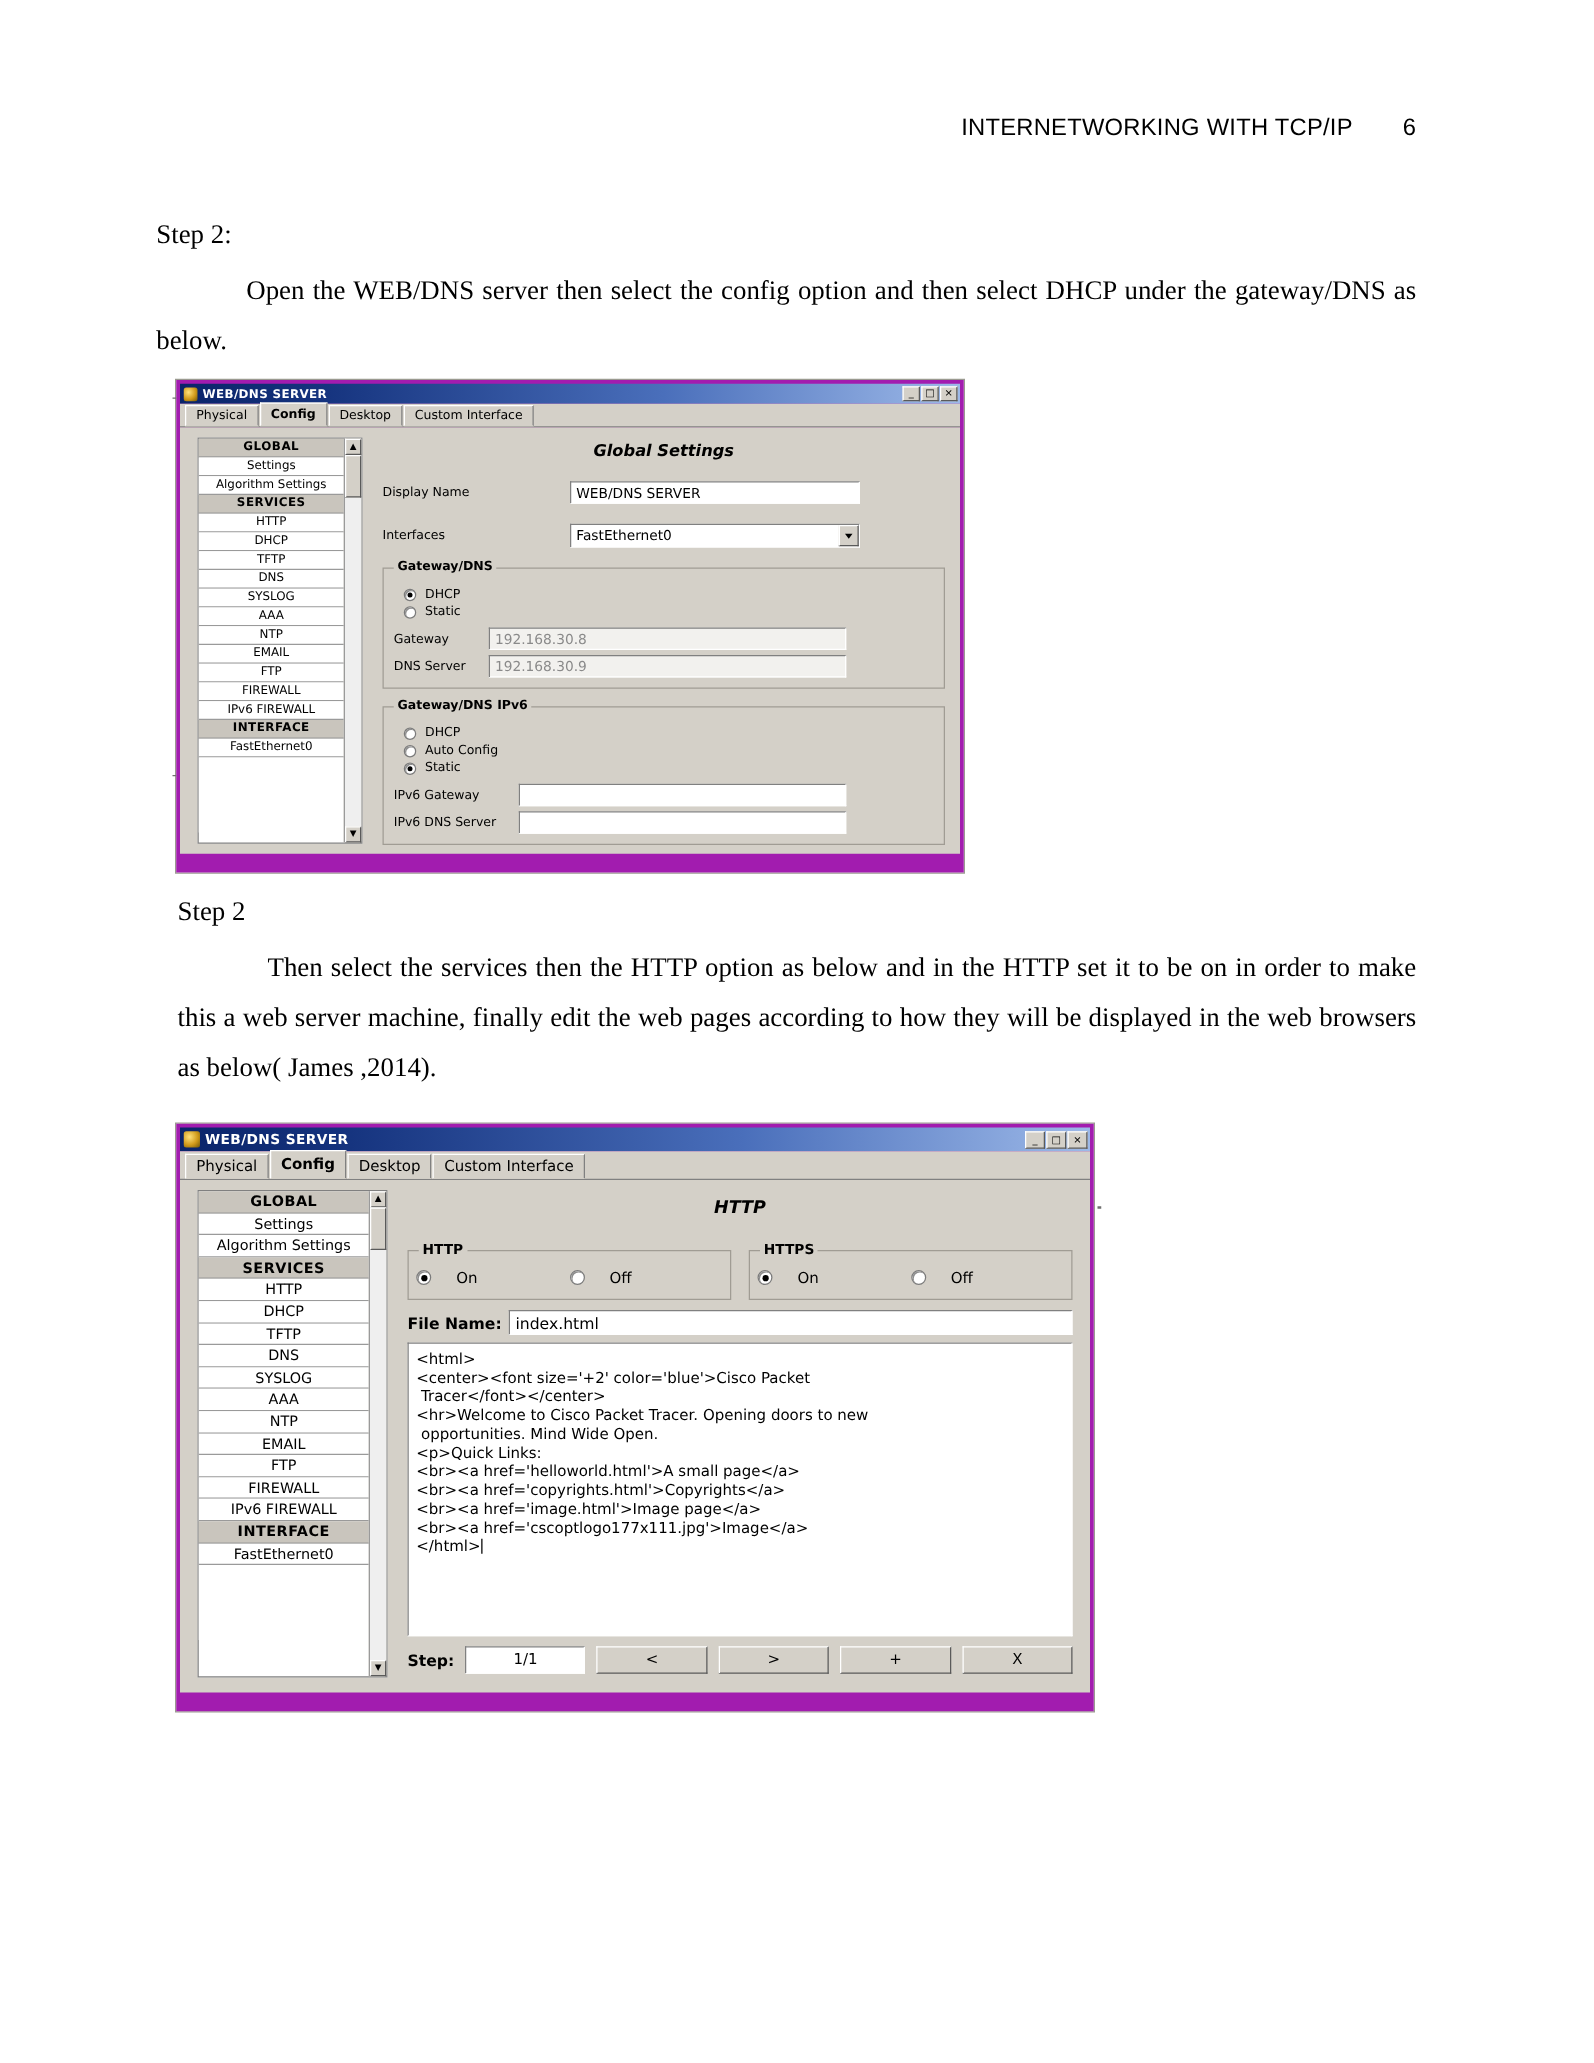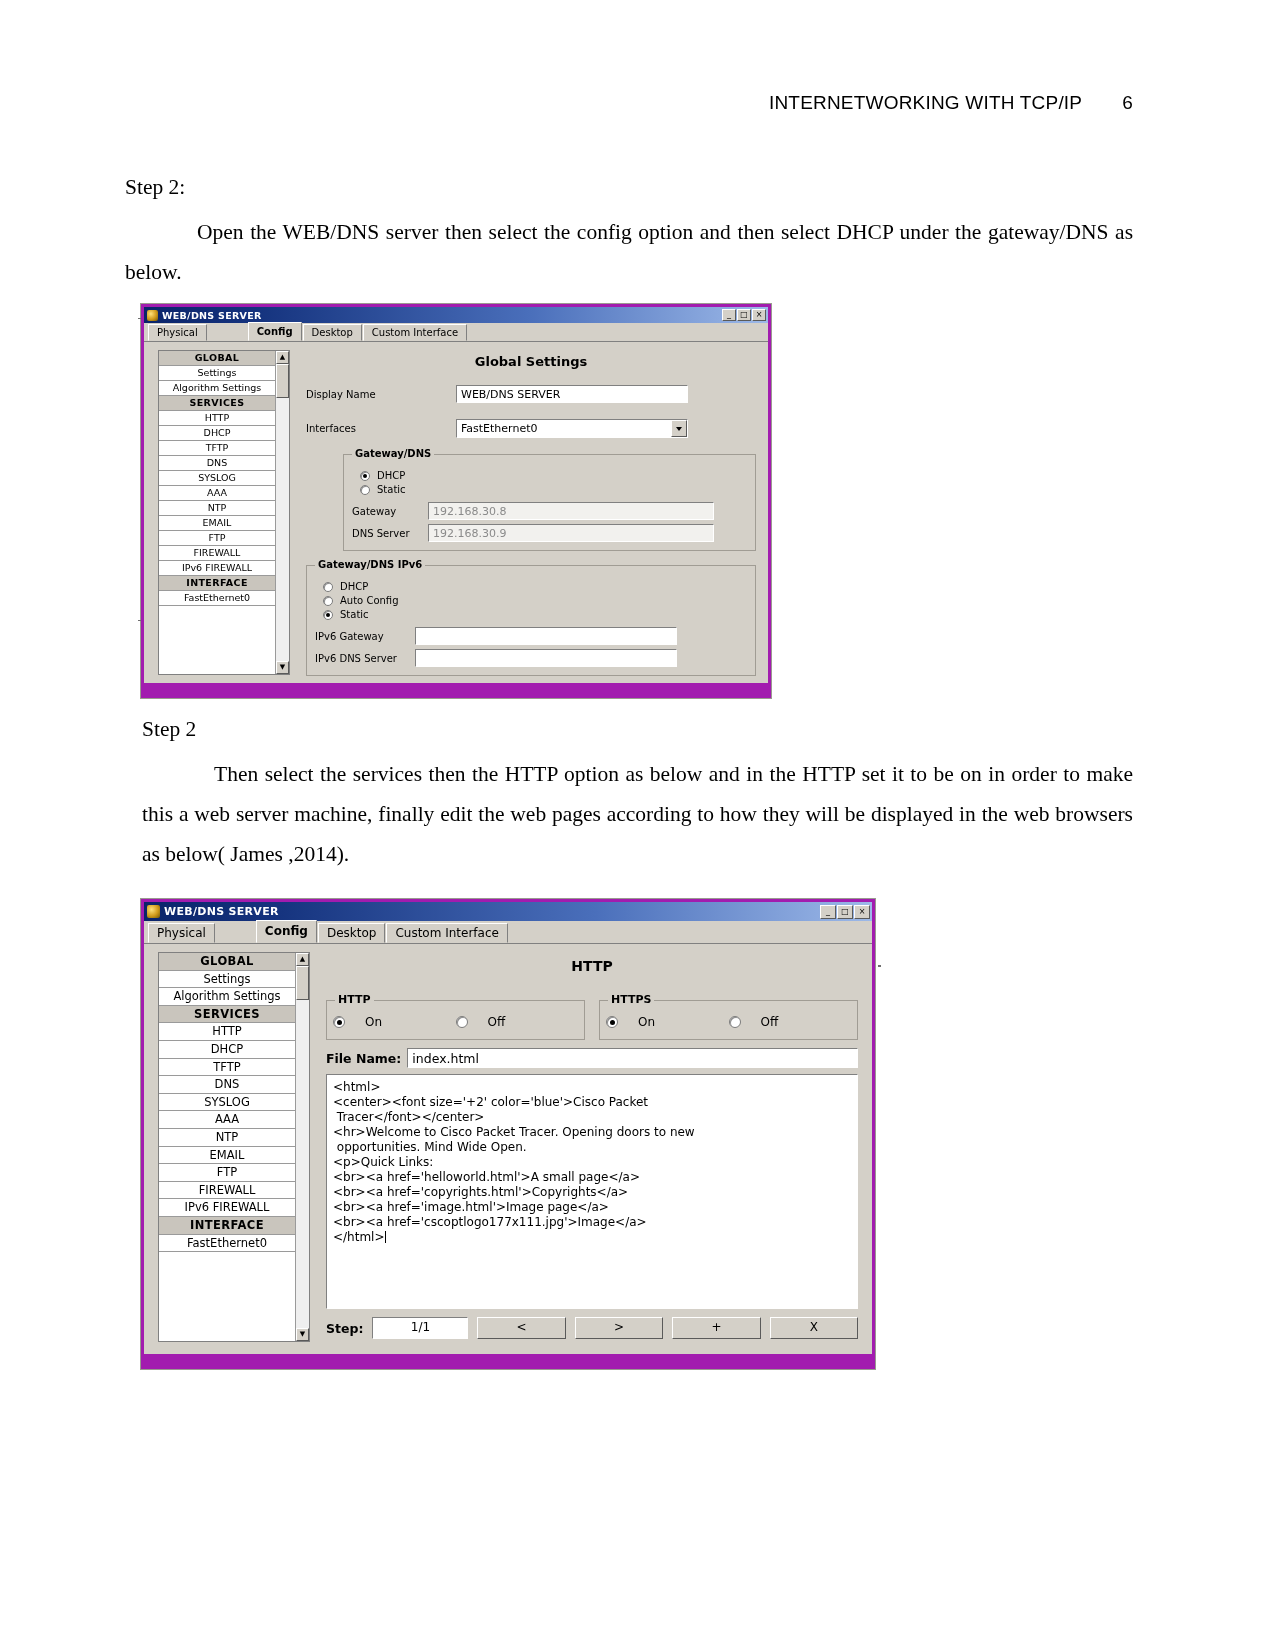--- a/index.html
+++ b/index.html
@@ -118,21 +118,20 @@
     box-sizing: border-box;
     height: 17px;
     line-height: 12px;
   }
   .tab.active {
     font-weight: bold;
     height: 19px;
     background: #d4d0c8;
     border-bottom-color: #d4d0c8;
     padding-top: 3px;
-    margin-left: 40px;
   }
 
   .pt-body {
     display: flex;
     background: #d4d0c8;
     box-sizing: border-box;
   }
 
   
   .navcol {
@@ -186,20 +185,21 @@
     box-sizing: border-box;
   }
 
   
   .pane { flex: 1 1 auto; position: relative; }
   .pane-title {
     text-align: center;
     font-size: 13px;
     font-weight: bold;
     margin-top: 12px;
+    font-style: italic;
   }
   .frow { display: flex; align-items: center; margin-top: 12px; }
   .flabel { font-size: 10px; }
   .ftext {
     background: #fff;
     border: 1px solid;
     border-color: #808080 #ffffff #ffffff #808080;
     font-size: 11px;
     padding: 1px 4px;
     box-sizing: border-box;
@@ -423,21 +423,21 @@
         <div class="frow" style="margin-top:16px;">
           <div class="flabel" style="width:150px;">Interfaces</div>
           <div class="combo" style="width:232px;">
             <span class="cval">FastEthernet0</span>
             <span class="carrow">
                 <i></i>
               </span>
           </div>
         </div>
 
-        <div class="group" style="margin-top:16px;margin-left:37px;">
+        <div class="group" style="margin-top:16px;">
           <span class="glegend">Gateway/DNS</span>
           <div class="radio-row">
             <span class="radio on"></span>
             <span class="rlabel">DHCP</span>
           </div>
           <div class="radio-row">
             <span class="radio"></span>
             <span class="rlabel">Static</span>
           </div>
           <div class="frow" style="margin-top:7px;">

